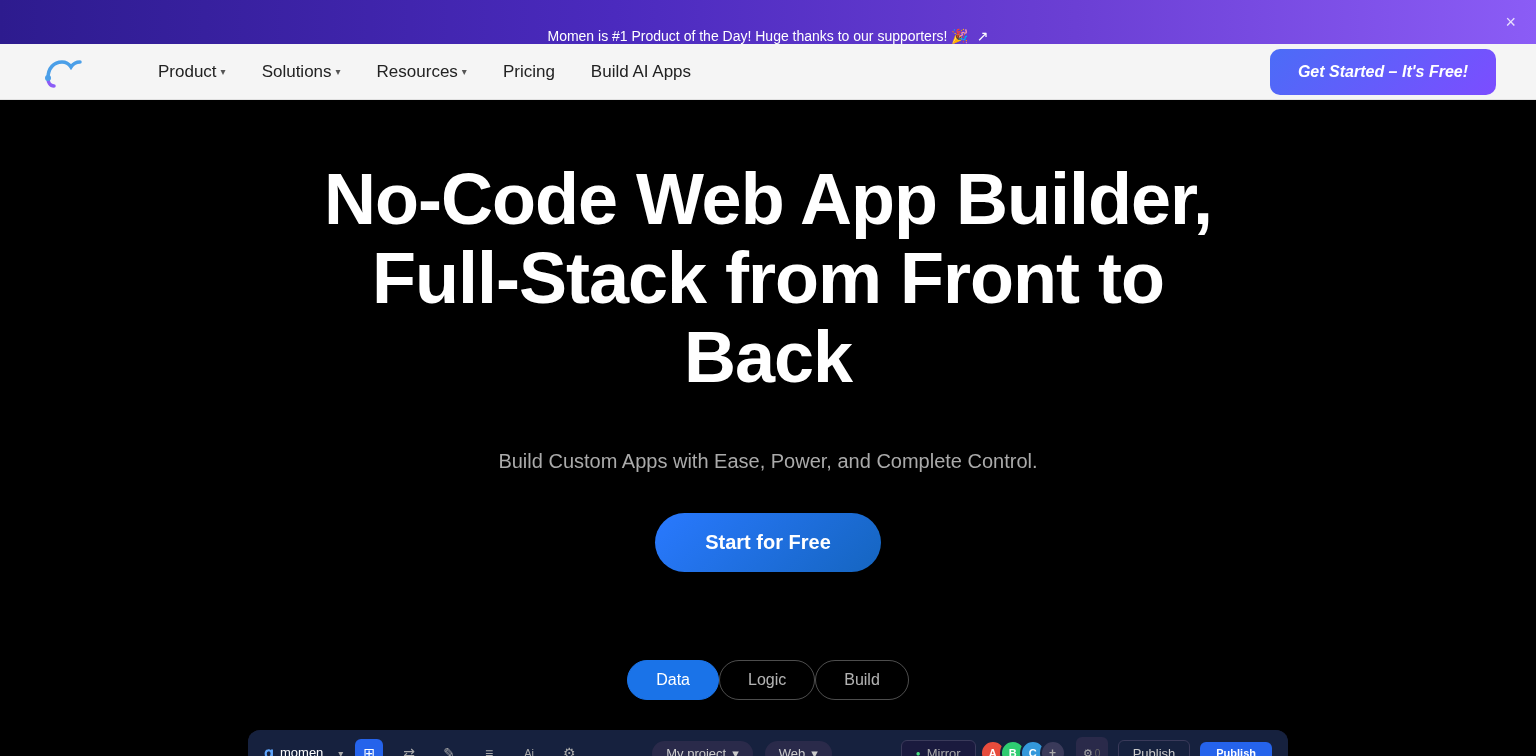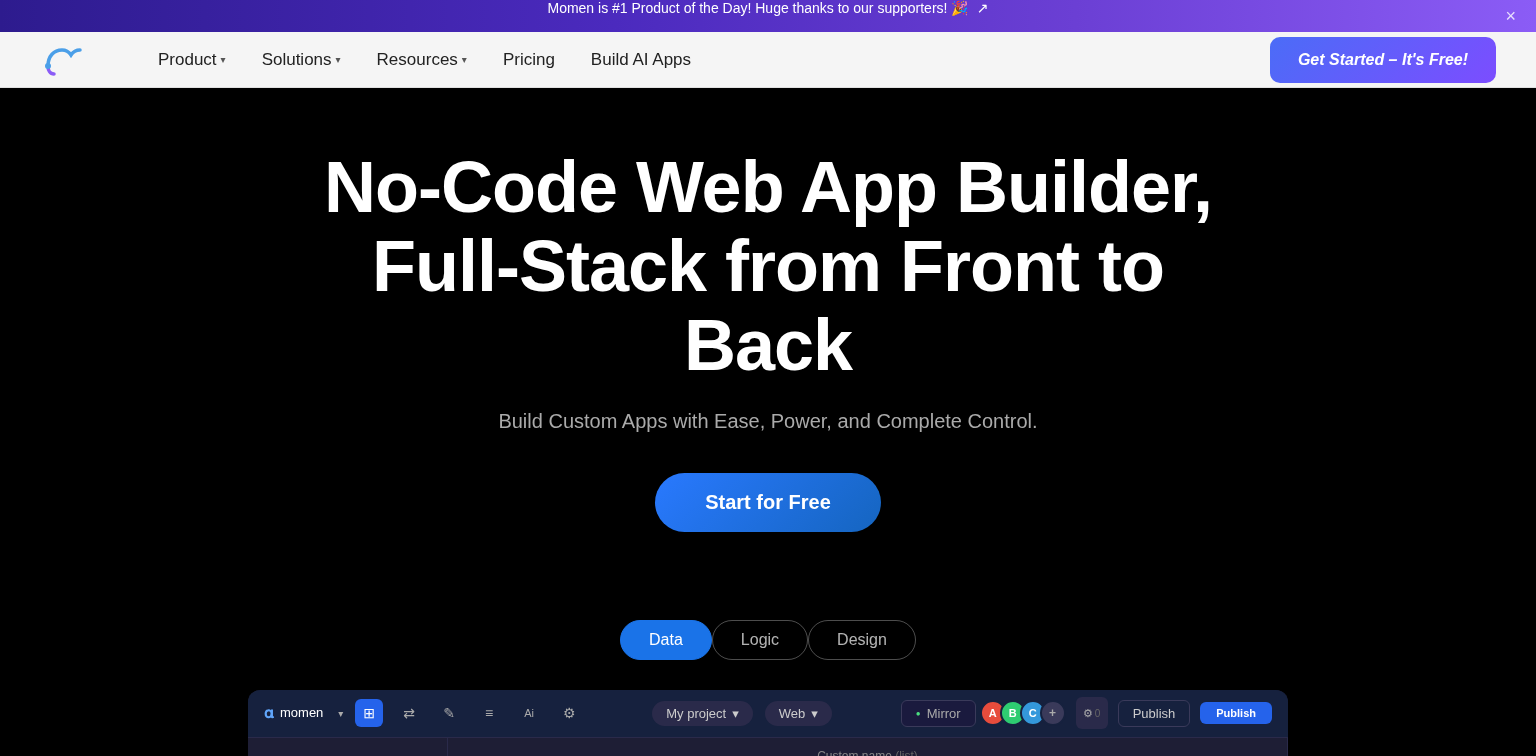--- a/index.html
+++ b/index.html
@@ -1,23 +1,23 @@
 <!DOCTYPE html>
 <html><head>
   <meta charset="utf-8">
   <style>
     * { margin: 0; padding: 0; box-sizing: border-box; }
     body { width: 1536px; height: 756px; overflow: hidden; font-family: -apple-system, BlinkMacSystemFont, 'Segoe UI', sans-serif; }
 
     
     .announcement-banner {
       background: linear-gradient(90deg, #2d1b8e 0%, #4b2abe 40%, #6b3fd4 70%, #8b5cf6 100%);
-      height: 32px;
-      display: flex;
-      align-items: flex-start;
+      height: 44px;
+      display: flex;
+      align-items: flex-end;
       justify-content: center;
       position: relative;
     }
     .announcement-text {
       color: white;
       font-size: 14px;
       display: flex;
       align-items: center;
       gap: 8px;
     }
@@ -114,20 +114,21 @@
       line-height: 1.1;
       max-width: 900px;
       margin-bottom: 24px;
       letter-spacing: -1px;
     }
     .hero-subtitle {
       color: #aaa;
       font-size: 20px;
       margin-bottom: 40px;
       font-weight: 400;
+      margin-top: 28px;
     }
     .hero-cta {
       background: linear-gradient(135deg, #2979ff, #1565c0);
       color: white;
       border: none;
       padding: 18px 50px;
       border-radius: 50px;
       font-size: 20px;
       font-weight: 700;
       cursor: pointer;
@@ -361,21 +362,21 @@
   <h1 class="hero-title">
     <span>No-Code Web App Builder,</span><br>
     <span>Full-Stack from Front to Back</span>
   </h1>
   <p class="hero-subtitle">Build Custom Apps with Ease, Power, and Complete Control.</p>
   <button class="hero-cta">Start for Free</button>
 
   <div class="tab-group">
     <button class="tab-btn active">Data</button>
     <button class="tab-btn">Logic</button>
-    <button class="tab-btn">Design</button>
+    <button class="tab-btn">Build</button>
   </div>
 
   <div class="app-preview">
     <div class="app-toolbar">
       <div class="toolbar-logo">
         <span class="toolbar-logo-icon">𝛂</span>
         <span>
           <svg width="52" height="16" viewBox="0 0 52 16" fill="none">
             <text x="0" y="13" font-family="sans-serif" font-size="13" fill="white" font-weight="500">momen</text>
           </svg>

